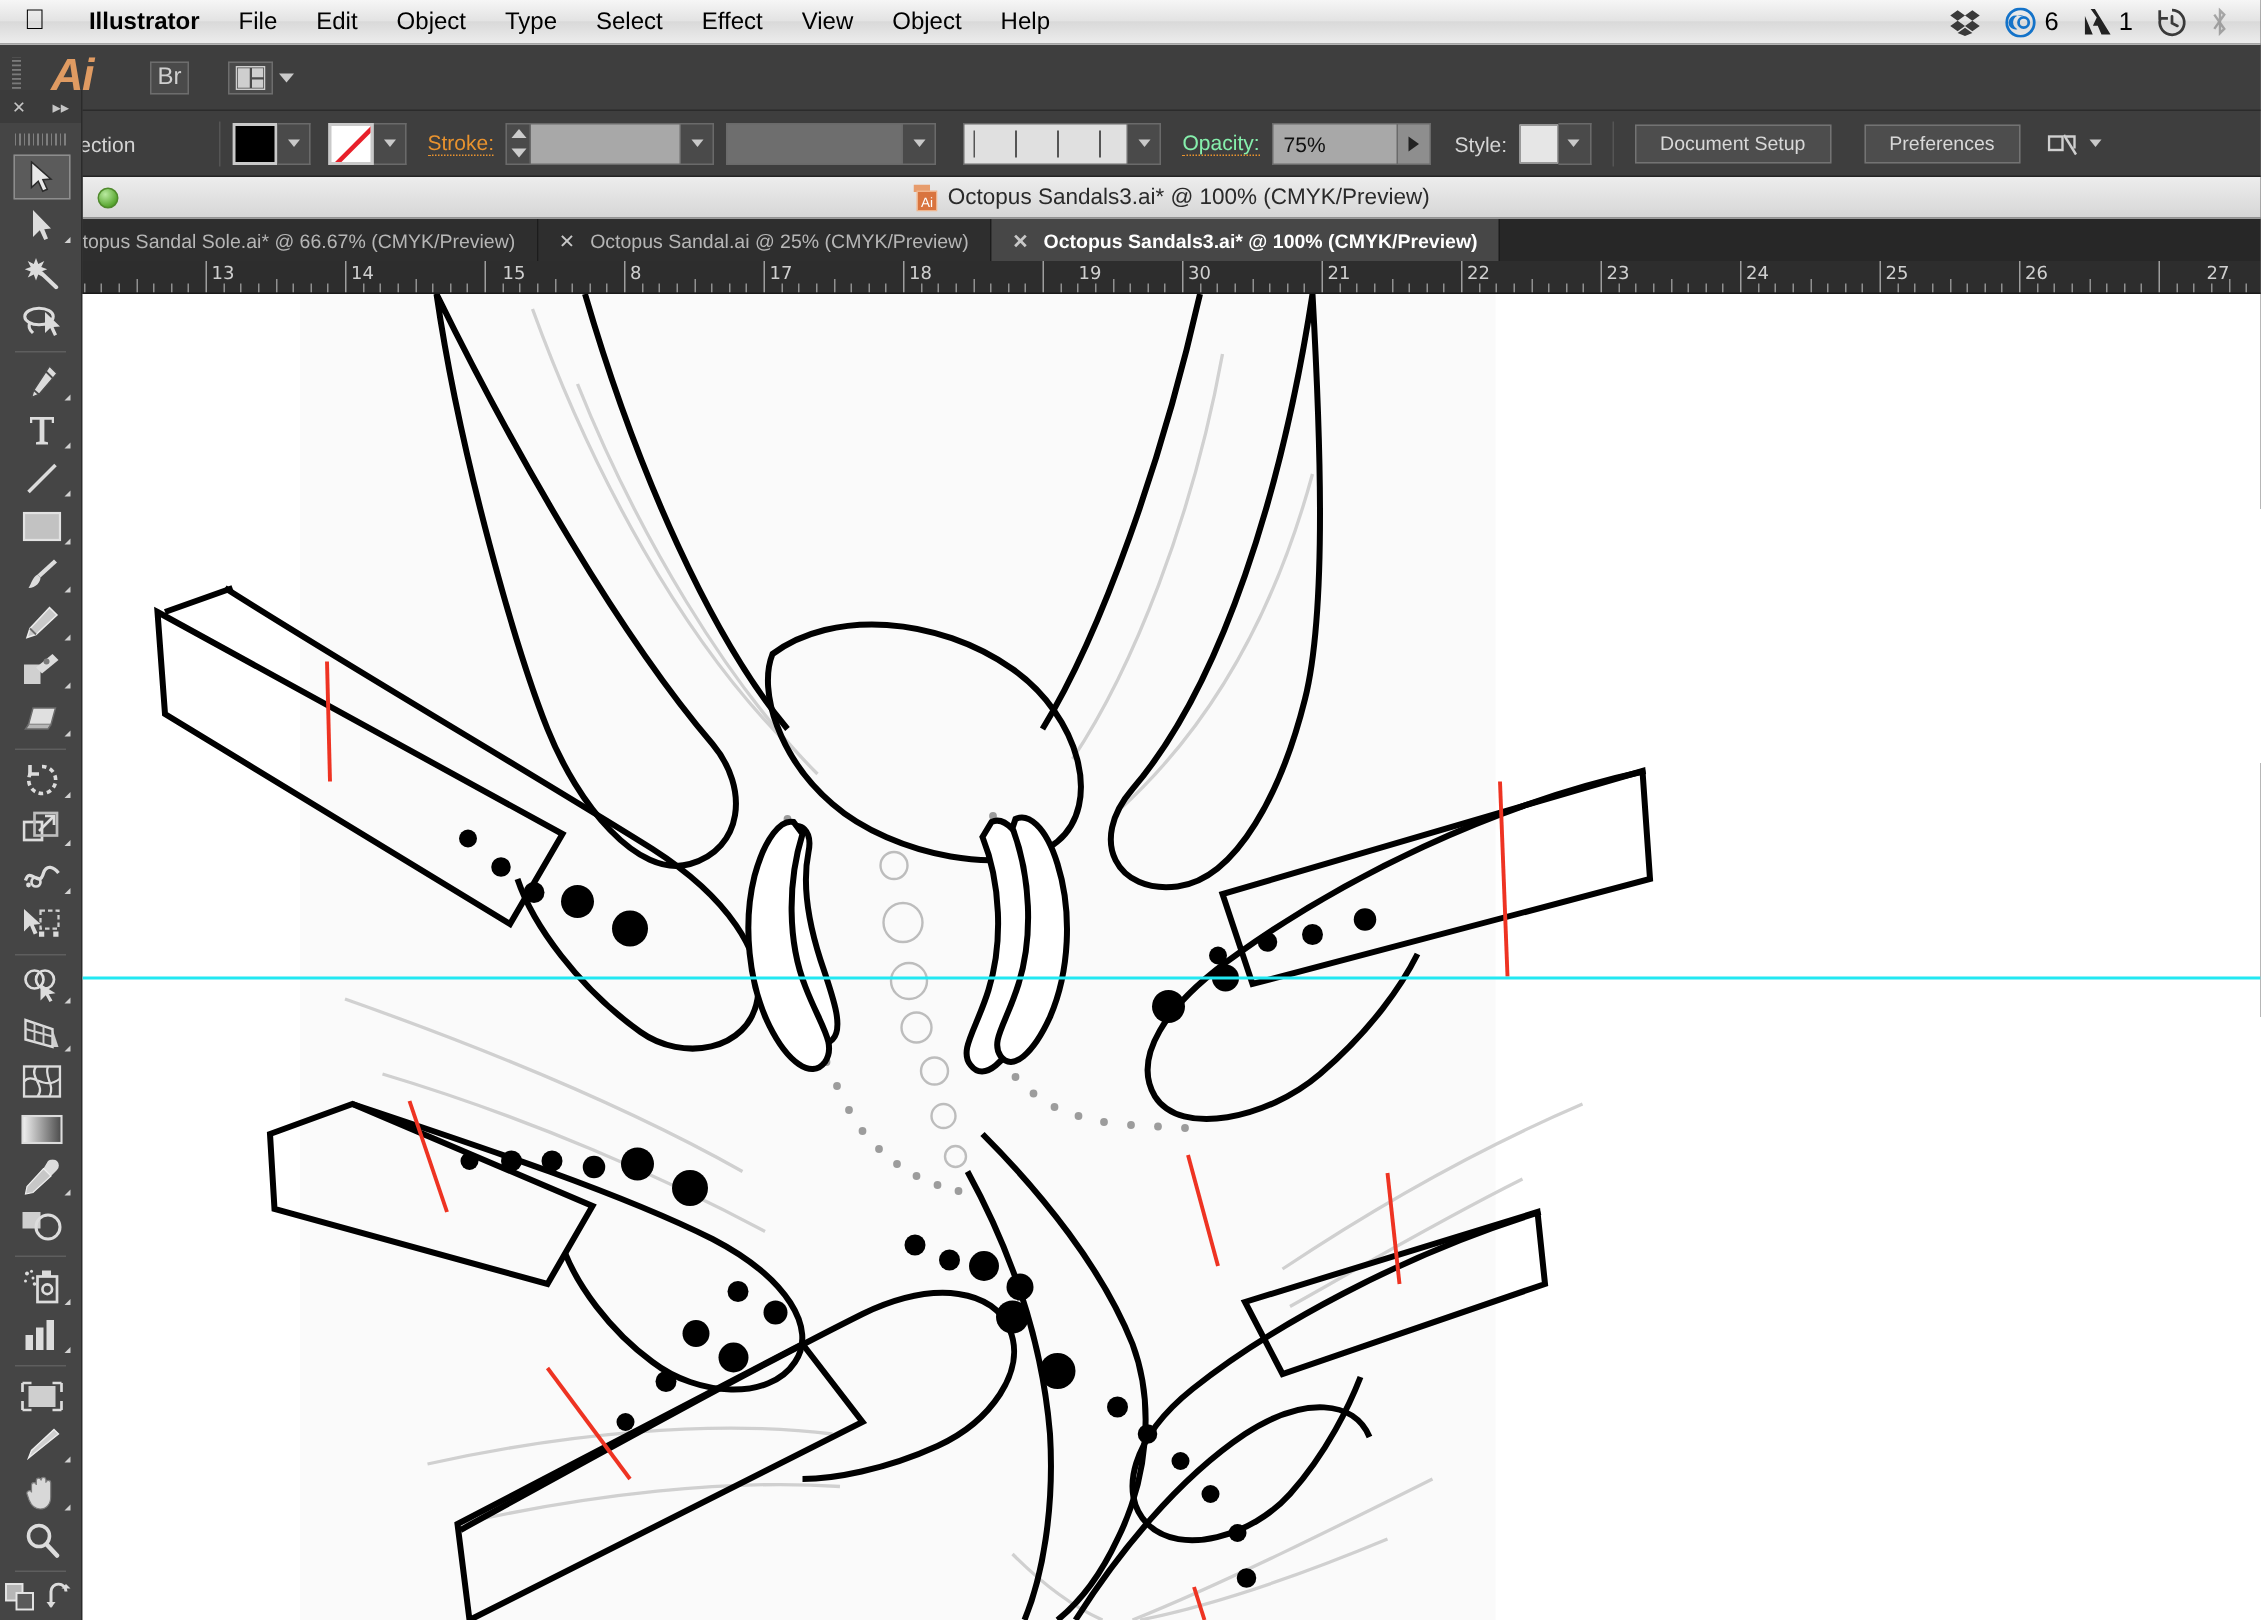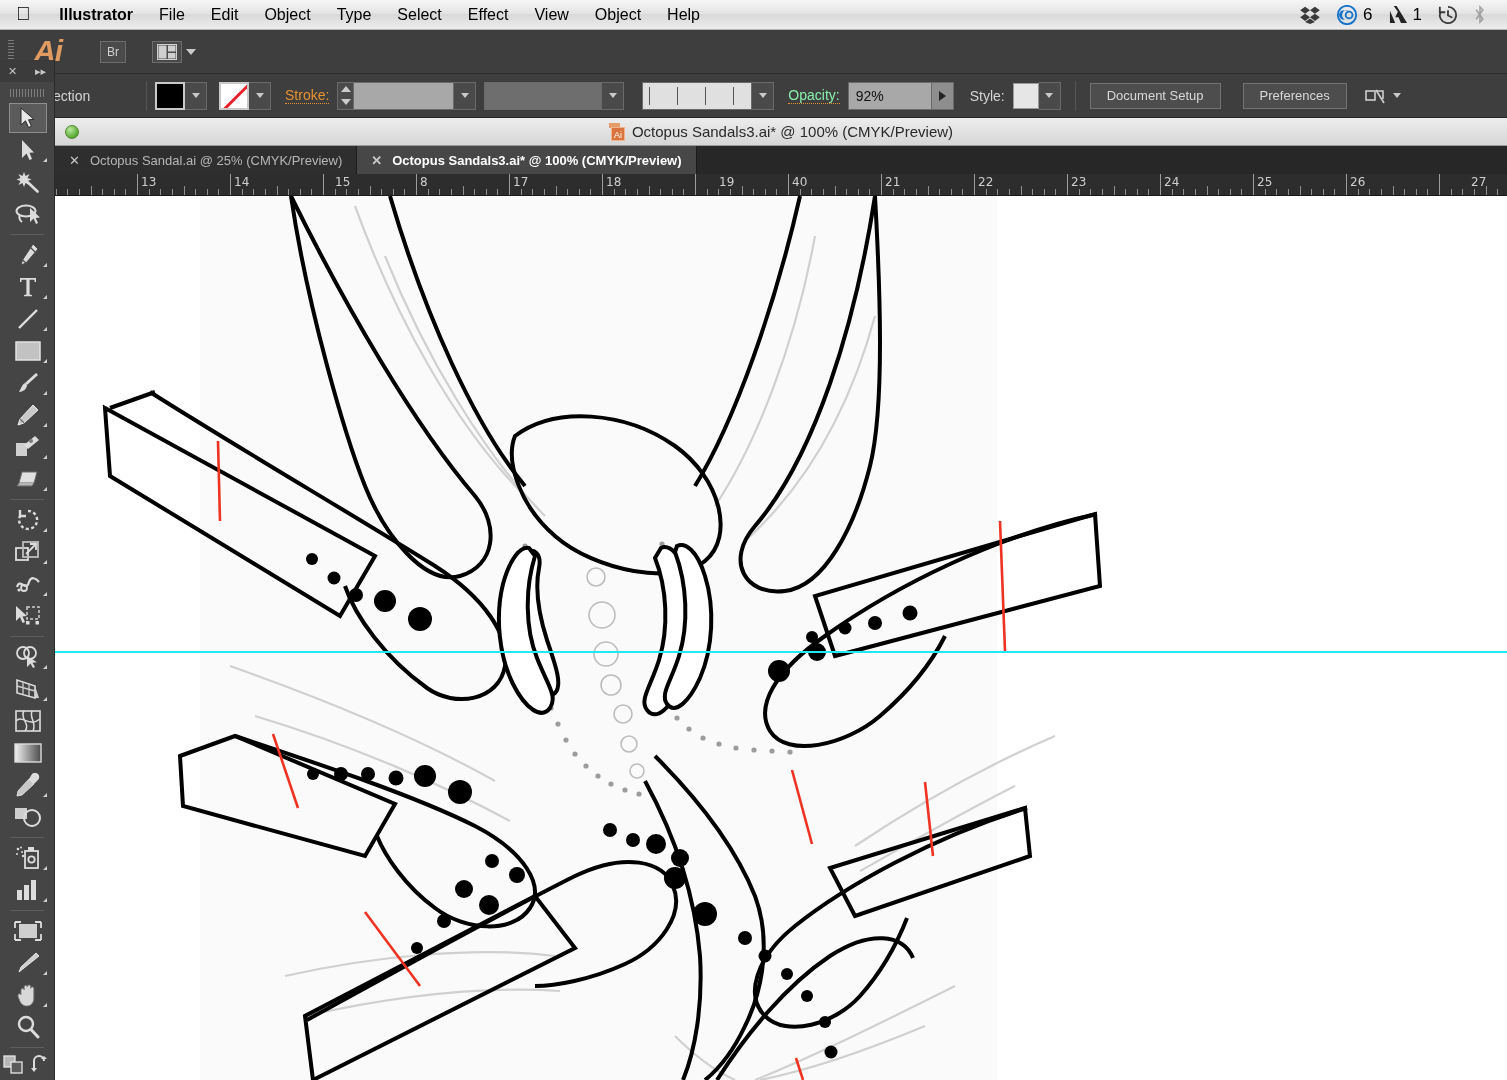--- a/index.html
+++ b/index.html
@@ -48,21 +48,21 @@
     background-size: 6px 3px; background-repeat: repeat-y; background-position: 2px 2px;
   }
   #appbar .ai-logo {
     color: #e09b62; font-weight: bold; font-style: italic;
     font-size: 30px; letter-spacing: -1px; margin-left: 14px; margin-top: -2px;
   }
   .sq-btn {
     border: 1px solid #6d6d6d; background: #4a4a4a;
     color: #d0d0d0; display: flex; align-items: center; justify-content: center;
   }
-  #appbar .br-btn { width: 26px; height: 22px; margin-left: 38px; font-size: 12px; }
+  #appbar .br-btn { width: 26px; height: 22px; margin-left: 38px; font-size: 16px; }
   #appbar .arr-btn { width: 30px; height: 22px; margin-left: 26px; }
   .caret { width: 0; height: 0; border-left: 5px solid transparent; border-right: 5px solid transparent;
            border-top: 6px solid #c9c9c9; }
   .caret.sm { border-left-width:4px; border-right-width:4px; border-top-width:5px; }
   #appbar .arr-caret { margin-left: 4px; }
 
   
   #ctrlbar {
     position: absolute; left: 0; top: 74px; width: 1507px; height: 44px;
     background: #3e3e3e; border-bottom: 1px solid #242424;
@@ -313,21 +313,21 @@
   <div class="sw-drop">
       <div class="caret sm"></div>
     </div>
   <div style="width:18px"></div>
   <div class="field profile"></div>
   <div class="sw-drop">
       <div class="caret sm"></div>
     </div>
 
   <div class="opac-lbl">Opacity:</div>
-  <div class="field opacity">92%</div>
+  <div class="field opacity">75%</div>
   <div class="play-btn">
       <div class="tri-r"></div>
     </div>
 
   <div class="style-lbl">Style:</div>
   <div class="swatch style-sw"></div>
   <div class="sw-drop">
       <div class="caret sm"></div>
     </div>
 
@@ -349,20 +349,23 @@
   <svg class="doc-ic" viewBox="0 0 16 18">
     <rect x="0" y="0" width="11" height="5" fill="#e79c6c"></rect>
     <rect x="2" y="4" width="14" height="14" fill="#f0b48c"></rect>
     <rect x="3" y="5" width="12" height="12" fill="#d9743e"></rect>
     <text x="9" y="15" font-size="9" fill="#fff" text-anchor="middle" font-family="Liberation Sans, sans-serif">Ai</text>
   </svg>
   <span>Octopus Sandals3.ai* @ 100% (CMYK/Preview)</span>
 </div>
 
 <div id="tabbar">
+  <div class="dtab cut">
+    <span>topus Sandal Sole.ai* @ 66.67% (CMYK/Preview)</span>
+  </div>
   <div class="dtab">
     <span class="x">✕</span>
     <span>Octopus Sandal.ai @ 25% (CMYK/Preview)</span>
   </div>
   <div class="dtab active">
     <span class="x">✕</span>
     <span>Octopus Sandals3.ai* @ 100% (CMYK/Preview)</span>
   </div>
 </div>
 
@@ -439,21 +442,21 @@
     <div class="rk minor" style="left: 721.375px;"></div>
     <div class="rlabel" style="left: 664px;">19</div>
     <div class="rk major" style="left: 733px;"></div>
     <div class="rk minor" style="left: 744.625px;"></div>
     <div class="rk minor" style="left: 756.25px;"></div>
     <div class="rk minor" style="left: 767.875px;"></div>
     <div class="rk mid" style="left: 779.5px;"></div>
     <div class="rk minor" style="left: 791.125px;"></div>
     <div class="rk minor" style="left: 802.75px;"></div>
     <div class="rk minor" style="left: 814.375px;"></div>
-    <div class="rlabel" style="left: 737px;">40</div>
+    <div class="rlabel" style="left: 737px;">30</div>
     <div class="rk major" style="left: 826px;"></div>
     <div class="rk minor" style="left: 837.625px;"></div>
     <div class="rk minor" style="left: 849.25px;"></div>
     <div class="rk minor" style="left: 860.875px;"></div>
     <div class="rk mid" style="left: 872.5px;"></div>
     <div class="rk minor" style="left: 884.125px;"></div>
     <div class="rk minor" style="left: 895.75px;"></div>
     <div class="rk minor" style="left: 907.375px;"></div>
     <div class="rlabel" style="left: 830px;">21</div>
     <div class="rk major" style="left: 919px;"></div>

